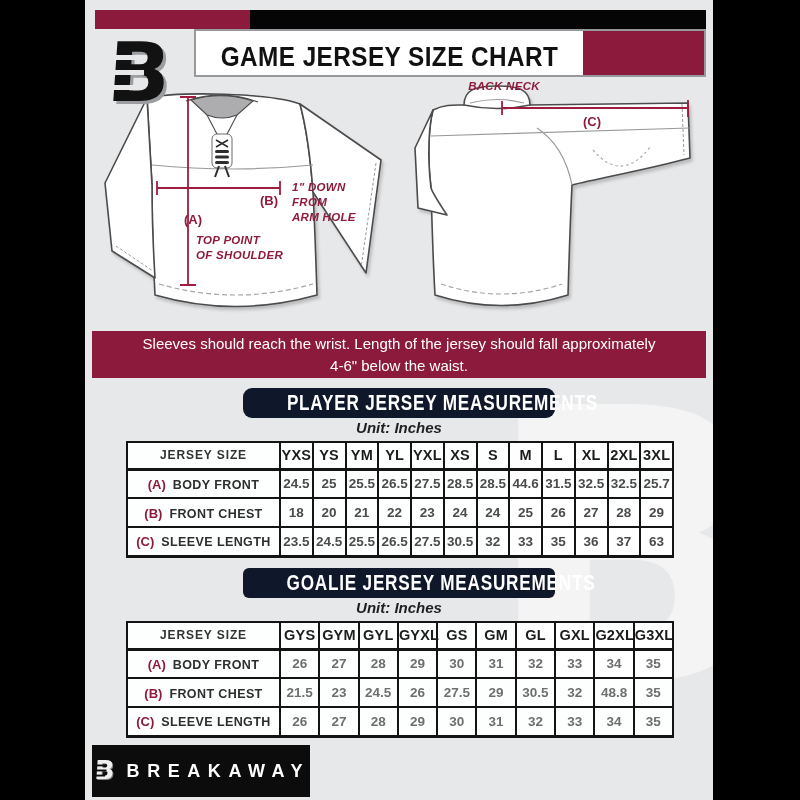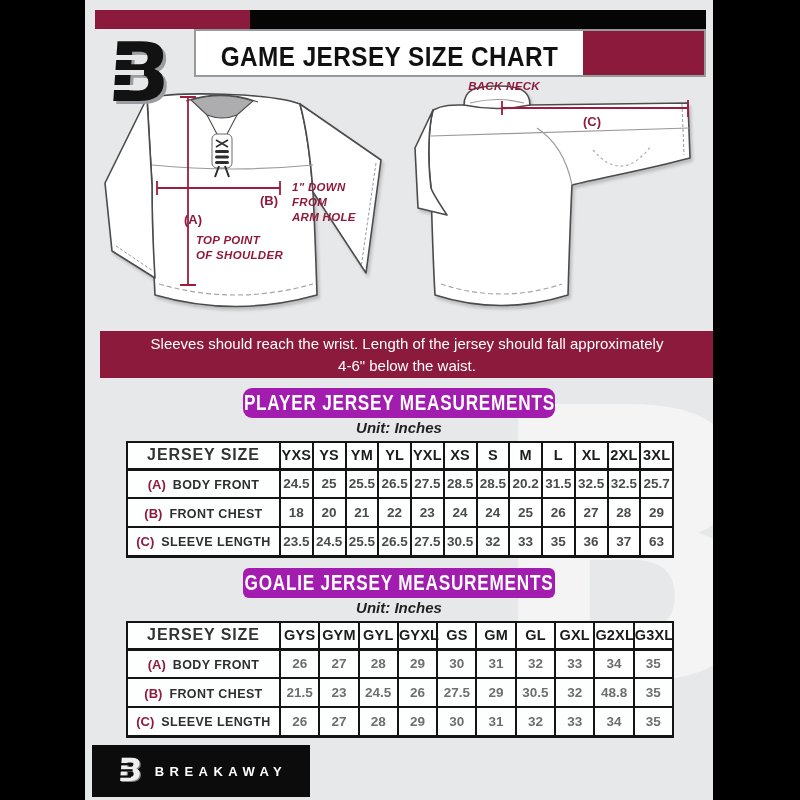--- a/index.html
+++ b/index.html
@@ -29,51 +29,51 @@
   .jersey { filter:drop-shadow(2px 3px 1.5px rgba(80,80,80,.28)); }
   .outline { fill:#fff; stroke:#4B4B4B; stroke-width:1.6; stroke-linejoin:round; }
   .seam { fill:none; stroke:#9A9A9A; stroke-width:1.2; }
   .stitch { fill:none; stroke:#A5A5A5; stroke-width:1.2; stroke-dasharray:5 3; }
   .cuffseam { fill:none; stroke:#9A9A9A; stroke-width:1; stroke-dasharray:3 2; }
   .measure { stroke:#A01C3F; stroke-width:1.8; fill:none; }
   .m-label { font:700 13px "Liberation Sans", sans-serif; fill:#8F1B3C; }
   .m-note { font:italic 700 11.5px "Liberation Sans", sans-serif; fill:#8F1B3C; letter-spacing:.3px; }
 
   .banner { position:absolute; top:331px; left:7px; width:614px; height:47px; background:var(--maroon);
-            display:flex; align-items:center; justify-content:center; z-index:2;margin-left:8px; }
+            display:flex; align-items:center; justify-content:center; z-index:2; }
   .banner span { color:#fff; font-size:15px; line-height:1.45; text-align:center; max-width:515px; }
 
   .pill { position:absolute; left:50%; transform:translateX(-50%); width:312px; height:30px;
-          background:#a21caf; border-radius:9px; display:flex; align-items:center; justify-content:center; z-index:2; }
+          background:#0f172a; border-radius:9px; display:flex; align-items:center; justify-content:flex-start; z-index:2; }
   .pill span { color:#fff; font-size:22px; font-weight:800; letter-spacing:1px; white-space:nowrap; transform:scaleX(.78); }
   .pill-player { top:388px; }
   .pill-goalie { top:568px;border-radius:6px; }
 
   .unit { position:absolute; left:0; width:100%; text-align:center; font-style:italic; font-weight:700;
           font-size:15px; color:#1F1F1F; z-index:2; }
   .unit-player { top:419px; }
   .unit-goalie { top:599px; }
 
   table { position:absolute; left:41px; width:546px; border-collapse:collapse; table-layout:fixed;
           background:rgba(255,255,255,.92); z-index:2; }
   .tbl-player { top:441px; }
   .tbl-goalie { top:621px; }
   th,td { border:2px solid #141414; text-align:center; vertical-align:middle; padding:0; height:29px; }
   thead th { height:27px; border-bottom-width:3px; }
   tbody tr:last-child th, tbody tr:last-child td { border-bottom-width:3px; }
-  .label-h { font-size:16px; letter-spacing:.9px; font-weight:600; color:#333;margin-top:32px; }
+  .label-h { font-size:12px; letter-spacing:.9px; font-weight:600; color:#333;margin-top:32px; }
   .size-h { font-size:14.5px; font-weight:700; color:#1C1C1C; letter-spacing:.2px; }
   .row-th .key { color:#8F1B3C; font-weight:800; font-size:13px; margin-right:7px; }
   .row-th .lab { font-weight:600; font-size:12.5px; color:#2E2E2E; letter-spacing:.4px; }
   td.val { font-size:13.5px; font-weight:600; color:#4B4B4B; }
   .tbl-goalie td.val { color:#6E6E6E; }
 
   .footer { position:absolute; top:745px; left:7px; width:614px; height:52px; display:flex; z-index:2; }
   .footer-logo { width:218px; background:#0C0C0C; display:flex; align-items:center; justify-content:center; gap:10px; }
-  .wordmark { color:#fff; font-size:13px; font-weight:700; letter-spacing:.42em; }
+  .wordmark { color:#fff; font-size:18px; font-weight:700; letter-spacing:.42em; }
   .footer-note { flex:1; background:var(--maroon); color:#fff; font-size:13px; line-height:1.32;
                  display:flex; align-items:center; padding:4px 10px 4px 12px; }
 
   :root { --maroon:#8C1A3C; }
 </style>
 </head>
 <body>
 
 <div class="stage">
   <div class="doc">
@@ -201,21 +201,21 @@
         <tbody>
           <tr>
             <th class="row-th"><span class="key">(A)</span><span class="lab">BODY FRONT</span></th>
             <td class="val">24.5</td>
             <td class="val">25</td>
             <td class="val">25.5</td>
             <td class="val">26.5</td>
             <td class="val">27.5</td>
             <td class="val">28.5</td>
             <td class="val">28.5</td>
-            <td class="val">20.2</td>
+            <td class="val">44.6</td>
             <td class="val">31.5</td>
             <td class="val">32.5</td>
             <td class="val">32.5</td>
             <td class="val">25.7</td>
           </tr>
           <tr>
             <th class="row-th"><span class="key">(B)</span><span class="lab">FRONT CHEST</span></th>
             <td class="val">18</td>
             <td class="val">20</td>
             <td class="val">21</td>

